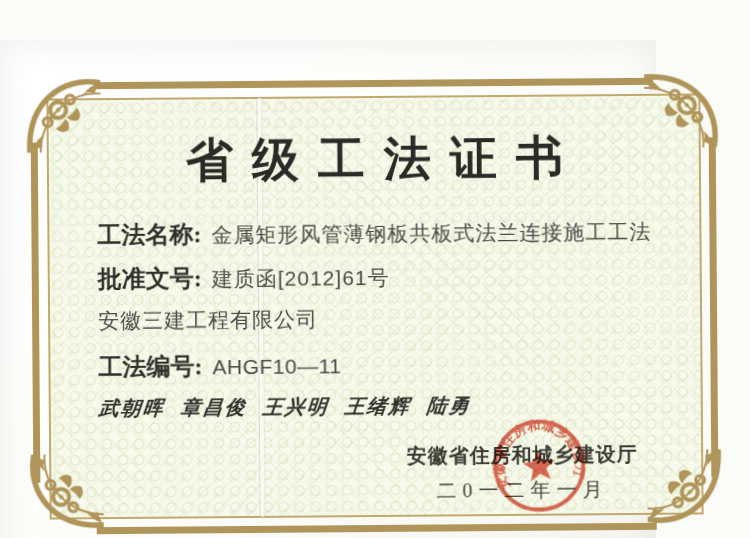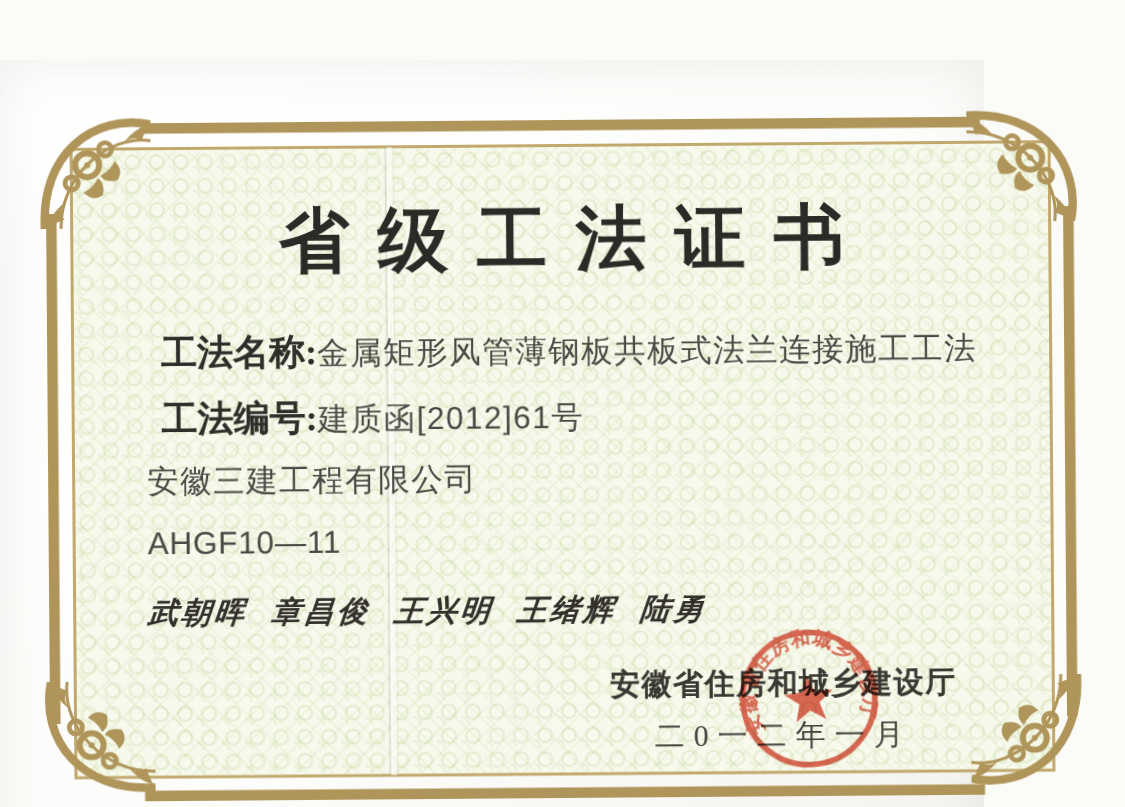--- a/index.html
+++ b/index.html
@@ -55,21 +55,20 @@
     letter-spacing:19px;padding-left:19px;box-sizing:border-box;
     white-space:nowrap;
   }
   .row{
     position:absolute;left:98px;width:600px;
     display:flex;align-items:baseline;white-space:nowrap;
   }
   .flabel{
     flex:0 0 114px;font-size:24px;font-weight:bold;color:#2f2e2a;
     font-family:"Liberation Serif","DejaVu Serif",serif;
-    text-align:right;
   }
   .fvalue{
     font-size:21px;letter-spacing:1px;color:#4b4945;
     font-family:"Liberation Sans","DejaVu Sans",sans-serif;
   }
   .fvalue-code{letter-spacing:0.5px;}
   .authors{display:flex;gap:16px;}
   .author{
     font-size:20px;font-style:italic;font-weight:bold;letter-spacing:2px;
     color:#33302c;transform:skewX(-6deg);
@@ -134,27 +133,28 @@
         <use href="#cornerOrn"></use>
       </svg>
 
     <div class="title">省级工法证书</div>
 
     <div class="row" style="top:177px">
       <span class="flabel">工法名称:</span>
       <span class="fvalue">金属矩形风管薄钢板共板式法兰连接施工工法</span>
     </div>
     <div class="row" style="top:221px">
-      <span class="flabel">工法编号:</span>
+      <span class="flabel">批准文号:</span>
       <span class="fvalue">建质函[2012]61号</span>
     </div>
     <div class="row" style="top:265px">
       <span class="fvalue">安徽三建工程有限公司</span>
     </div>
     <div class="row" style="top:309px">
+      <span class="flabel">工法编号:</span>
       <span class="fvalue fvalue-code">AHGF10—11</span>
     </div>
     <div class="row" style="top:353px">
       <span class="authors">
         <span class="author">武朝晖</span>
         <span class="author">章昌俊</span>
         <span class="author">王兴明</span>
         <span class="author">王绪辉</span>
         <span class="author">陆勇</span>
       </span>

